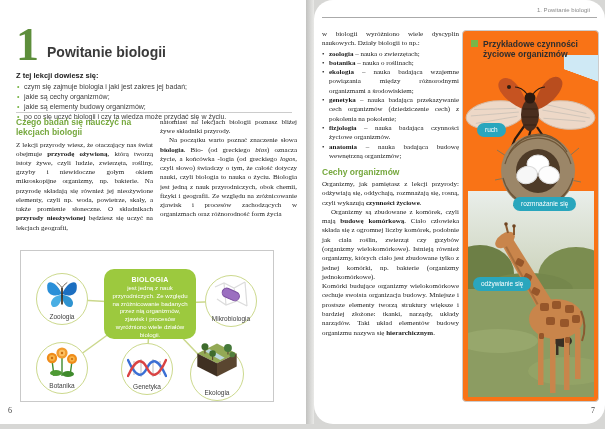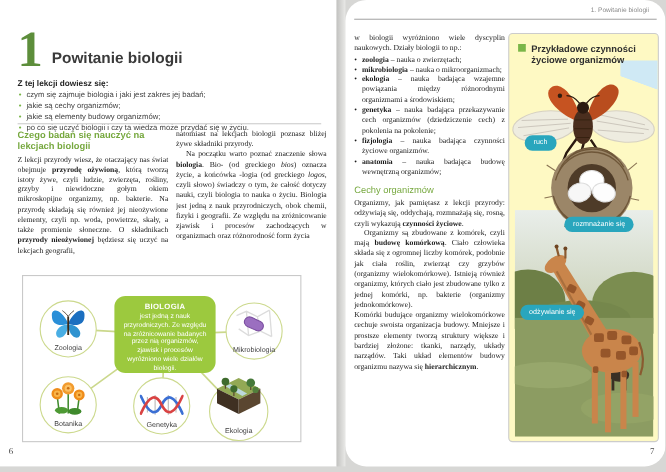--- a/index.html
+++ b/index.html
@@ -53,25 +53,25 @@
   .pagenum-right{right:10px;}
 
   
   .running-header{position:absolute;right:15px;top:7px;font-size:6px;color:#8a8a8a;}
   .running-rule{position:absolute;left:8px;top:17px;width:275px;border:none;border-top:1px solid #aaaaaa;margin:0;}
   .main-col{position:absolute;left:8px;top:30px;width:137px;font-size:7px;line-height:1.33;
             color:#1b1b1b;text-align:justify;}
   .main-col ul{margin:1px 0 0 0;padding:0;list-style:none;}
   .main-col li{position:relative;padding-left:7px;margin:0;}
   .main-col li::before{content:"•";position:absolute;left:0;color:#1b1b1b;}
-  .sec-heading{font-size:8.5px;font-weight:normal;color:#76a83e;line-height:1.15;
+  .sec-heading{font-size:8.5px;font-weight:bold;color:#76a83e;line-height:1.15;
                margin:7px 0 2px;text-align:left;}
 
   
-  .sidebar{position:absolute;left:148px;top:30px;width:137px;height:372px;background:#fef9c3;
+  .sidebar{position:absolute;left:148px;top:30px;width:137px;height:372px;background:#f97316;
            border:1px solid #cccccc;border-radius:4px;overflow:hidden;}
   .sidebar .fig-title{position:absolute;left:8px;top:8px;right:6px;font-size:8.5px;line-height:1.2;
             color:#2e2e2e;align-items:flex-start;}
   .sidebar .green-sq{width:7px;height:7px;margin-top:1px;}
   .swoosh{position:absolute;right:0;top:24px;width:34px;height:46px;
           background:linear-gradient(200deg,#cfe9f5 45%,rgba(255,255,255,0) 46%);}
   .photo{position:absolute;}
   .badge{position:absolute;background:#29a6bd;color:#fff;font-size:6.5px;line-height:1;
          padding:3.5px 8px;border-radius:9px;z-index:5;white-space:nowrap;}
 </style>
@@ -208,21 +208,21 @@
   <div class="gutter"></div>
 
   <div class="page page-right">
     <div class="running-header sans">1. Powitanie biologii</div>
     <hr class="running-rule">
 
     <div class="main-col serif">
       <p>w biologii wyróżniono wiele dyscyplin naukowych. Działy biologii to np.:</p>
       <ul>
         <li><b>zoologia</b> – nauka o zwierzętach;</li>
-        <li><b>mikrobiologia</b> – nauka o mikroorganizmach;</li>
+        <li><b>botanika</b> – nauka o roślinach;</li>
         <li><b>ekologia</b> – nauka badająca wzajemne powiązania między różnorodnymi organizmami a środowiskiem;</li>
         <li><b>genetyka</b> – nauka badająca przekazywanie cech organizmów (dziedziczenie cech) z pokolenia na pokolenie;</li>
         <li><b>fizjologia</b> – nauka badająca czynności życiowe organizmów.</li>
         <li><b>anatomia</b> – nauka badająca budowę wewnętrzną organizmów;</li>
       </ul>
 
       <div class="sec-heading sans">Cechy organizmów</div>
       <p>Organizmy, jak pamiętasz z lekcji przyrody: odżywiają się, oddychają, rozmnażają się, rosną, czyli wykazują <b>czynności życiowe</b>.</p>
       <p class="indent">Organizmy są zbudowane z komórek, czyli mają <b>budowę komórkową</b>. Ciało człowieka składa się z ogromnej liczby komórek, podobnie jak ciała roślin, zwierząt czy grzybów (organizmy wielokomórkowe). Istnieją również organizmy, których ciało jest zbudowane tylko z jednej komórki, np. bakterie (organizmy jednokomórkowe).</p>
 

